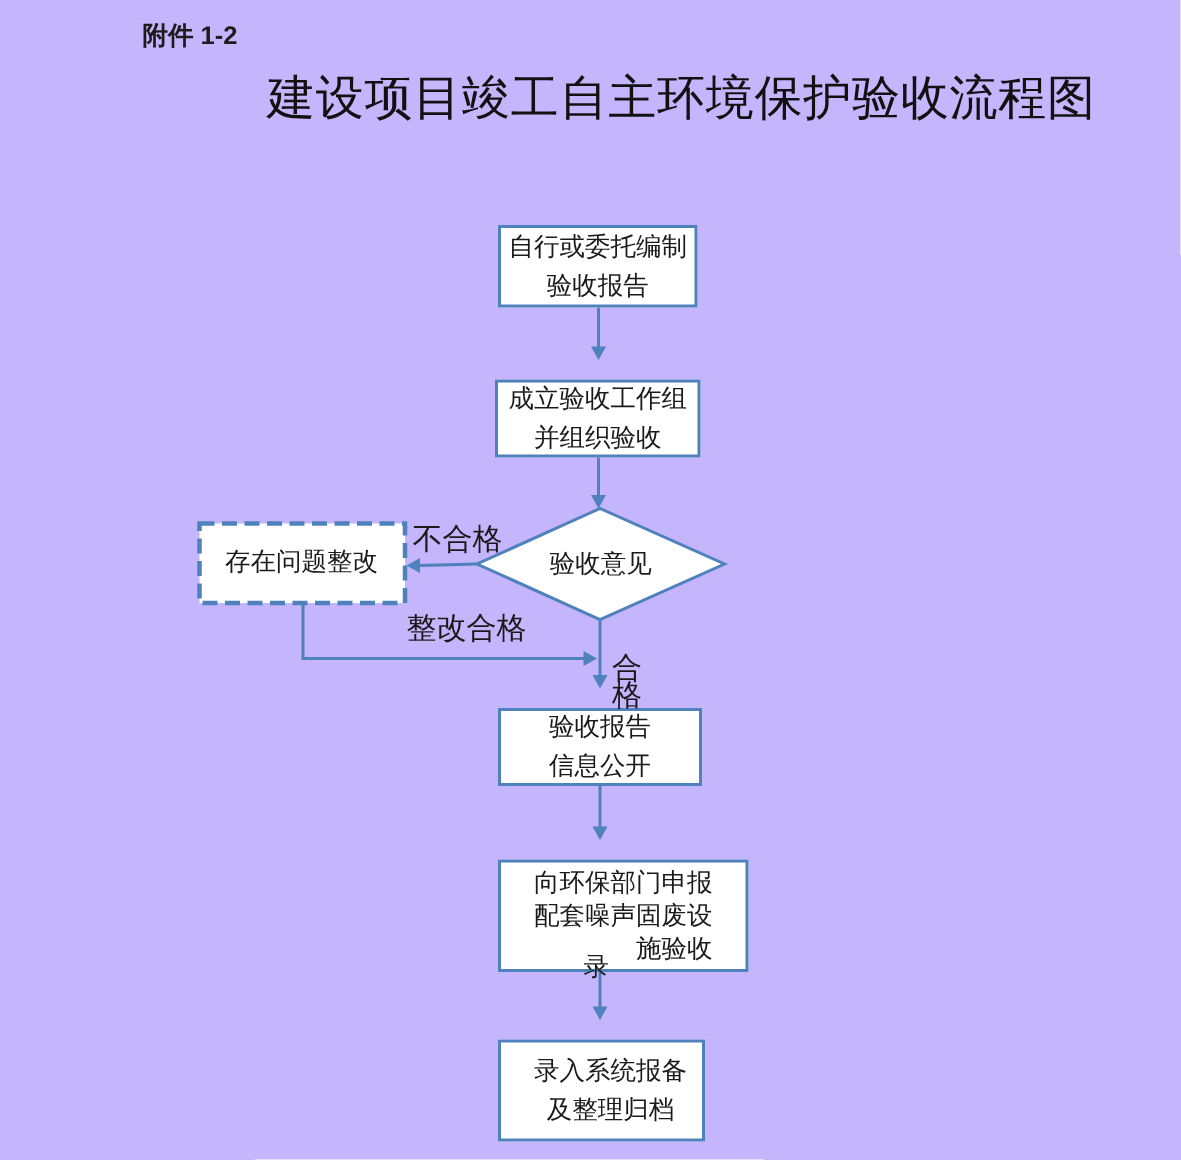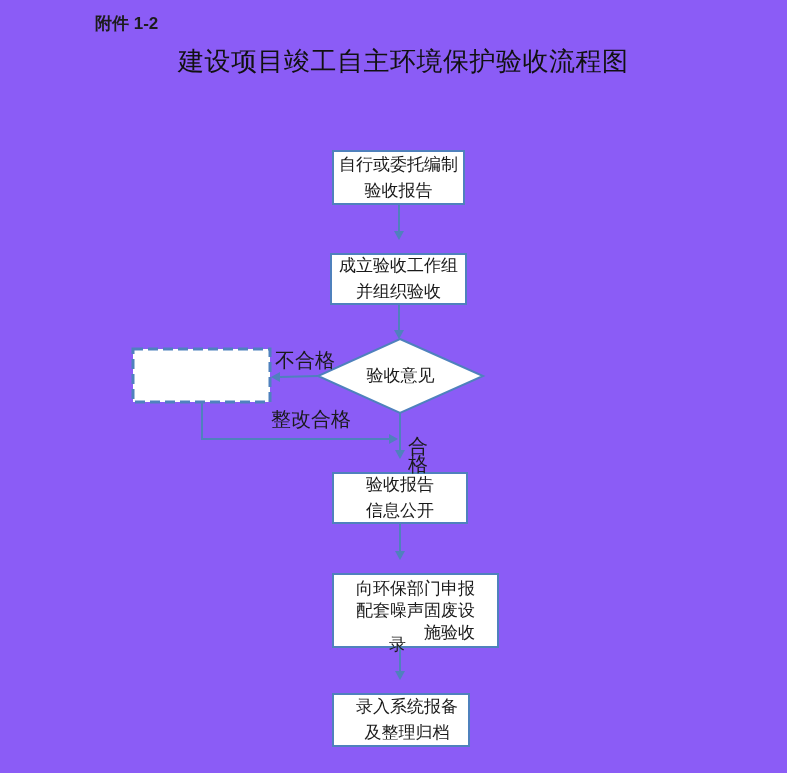--- a/index.html
+++ b/index.html
@@ -2,37 +2,37 @@
 <html><head>
 <meta charset="utf-8">
 <style>
   :root { --blue: #4f81bd; --ink: #1a1a1a; }
   * { margin: 0; padding: 0; box-sizing: border-box; }
   html, body { background: #fff; }
   .canvas {
     position: relative;
     width: 787px;
     height: 773px;
-    background: #8b5cf6;
+    background: #c4b5fd;
     overflow: hidden;
     font-family: "Liberation Serif", "DejaVu Serif", serif;
     color: var(--ink);
   }
   .attachment {
     position: absolute;
     left: 95px; top: 12px;
     font-family: "Liberation Sans", "DejaVu Sans", sans-serif;
     font-weight: bold;
     font-size: 17px;
     color: #1c1c1c;
   }
   .title {
     position: absolute;
     left: 178px; top: 44px;
-    font-size: 26px;
+    font-size: 32px;
     letter-spacing: 0.5px;
     color: #111;
   }
   svg.connectors {
     position: absolute;
     left: 0; top: 0;
   }
   .node {
     position: absolute;
     display: flex;
@@ -48,21 +48,21 @@
     border: 2px solid var(--blue);
     background: #fff;
     margin-top: 12px;
   }
   .node-draft   { left: 332px; top: 138px; width: 133px; height: 55px; }
   .node-team    { left: 330px; top: 241px; width: 137px; height: 52px; }
   .node-decision{ left: 318px; top: 339px; width: 165px; height: 74px; background: transparent; }
   .node-rectify { left: 132px; top: 348px; width: 138px; height: 54px; background: transparent; }
   .node-publish { left: 332px; top: 460px; width: 136px; height: 52px; }
   .node-declare { left: 332px; top: 561px; width: 167px; height: 75px; line-height: 22px; text-align: right; }
-  .node-archive { left: 332px; top: 681px; width: 138px; height: 54px; padding-left: 12px; }
+  .node-archive { left: 332px; top: 681px; width: 138px; height: 68px; padding-left: 12px; }
   .edge-label {
     position: absolute;
     font-size: 20px;
     line-height: 18px;
     color: var(--ink);
     background: transparent;
   }
   .label-fail      { left: 275px; top: 351px; }
   .label-rectified { left: 271px; top: 410px; }
   .label-pass      { left: 408px; top: 412px; width: 18px; word-break: break-all; text-align: center; margin-top: 25px; }
@@ -105,20 +105,21 @@
   </svg>
 
   <div class="node box node-draft">自行或委托编制
 验收报告</div>
 
   <div class="node node-decision">验收意见</div>
 
   <div class="node box node-team">成立验收工作组
 并组织验收</div>
 
+  <div class="node node-rectify">存在问题整改</div>
 
   <div class="node box node-publish">验收报告
 信息公开</div>
 
   <div class="node box node-declare">向环保部门申报
 配套噪声固废设
 施验收</div>
 
   <div class="overflow-char">录</div>
 

